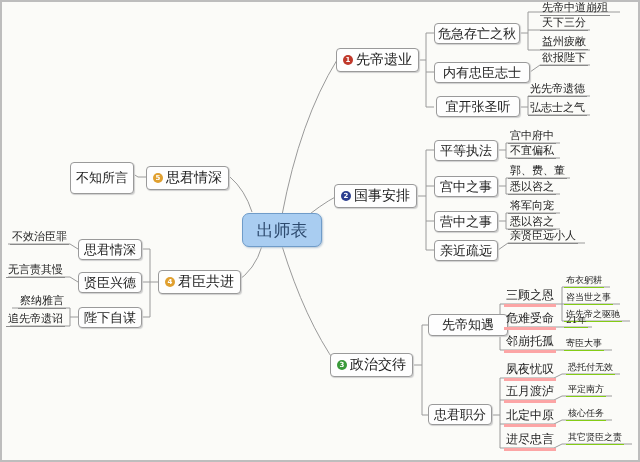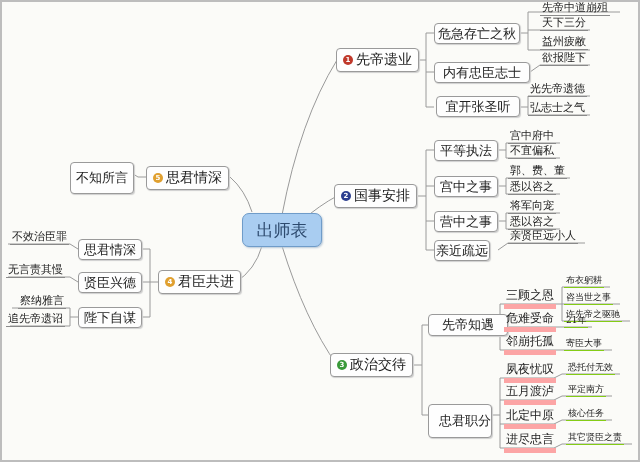--- a/index.html
+++ b/index.html
@@ -6,21 +6,21 @@
   body { width:640px; height:462px; position:relative; overflow:hidden; background:#ffffff; font-family:"DejaVu Serif", serif; }
   #frame { position:absolute; left:0; top:0; width:636px; height:458px; border:2px solid #bdbdbd; background:#fbfbf8; }
   svg.lines { position:absolute; left:0; top:0; width:640px; height:462px; }
   .node { position:absolute; box-sizing:border-box; white-space:nowrap; color:#222; }
   .box { border:1px solid #9a9a9a; border-radius:4px; background:#fefefe; box-shadow:1px 1px 1px #cfcfcf; display:flex; align-items:center; justify-content:center; }
   .root { background:#a9cdf1; border:1px solid #6f9cc9; border-radius:7px; color:#2d4a6e; font-size:17px; box-shadow:1px 1px 2px #b8c8d8; }
   .main { font-size:14px; padding:0 6px; }
   .sub { font-size:13px; }
   .leaf { font-size:11px; border-bottom:1px solid #8a8a8a; padding:0 2px; line-height:15px; }
   .leaf-small { font-size:9px; border-bottom:1px solid #84cc16; padding:0 2px; line-height:13px; }
-  .plain { font-size:12px; border-bottom:5px solid #fca5a5; line-height:17px; padding:0 2px; }
+  .plain { font-size:12px; border-bottom:3px solid #fca5a5; line-height:17px; padding:0 2px; }
   .badge { display:inline-block; width:10px; height:10px; border-radius:50%; font-size:7px; line-height:10px; text-align:center; color:#fff; margin-right:3px; font-family:"DejaVu Sans", sans-serif; font-weight:bold; }
 </style>
 </head>
 <body>
 
 <div id="frame"></div>
 
 <svg class="lines" viewBox="0 0 640 462">
   <g stroke="#9a9a9a" stroke-width="1" fill="none">
 
@@ -99,42 +99,42 @@
 </div>
 <div class="node leaf" style="left:508px;top:163px;">郭、费、董</div>
 <div class="node leaf" style="left:508px;top:179px;">悉以咨之</div>
 
 <div class="node box sub" style="left:434px;top:211px;width:64px;height:21px;">
   <span>营中之事</span>
 </div>
 <div class="node leaf" style="left:508px;top:198px;">将军向宠</div>
 <div class="node leaf" style="left:508px;top:214px;">悉以咨之</div>
 
-<div class="node box sub" style="left:434px;top:240px;width:56px;height:21px;">
+<div class="node box sub" style="left:434px;top:240px;width:64px;height:21px;">
   <span>亲近疏远</span>
 </div>
 <div class="node leaf" style="left:508px;top:228px;">亲贤臣远小人</div>
 
 <div class="node box main" style="left:330px;top:353px;height:24px;">
   <span class="badge" style="background:#3a9a3a;">3</span>
   <span>政治交待</span>
 </div>
 <div class="node box sub" style="left:428px;top:314px;width:80px;height:22px;">
   <span>先帝知遇</span>
 </div>
 <div class="node plain" style="left:504px;top:287px;">三顾之恩</div>
 <div class="node leaf-small" style="left:564px;top:274px;">布衣躬耕</div>
 <div class="node leaf-small" style="left:564px;top:291px;">咨当世之事</div>
 <div class="node leaf-small" style="left:564px;top:308px;">许先帝之驱驰</div>
 <div class="node plain" style="left:504px;top:310px;">危难受命</div>
 <div class="node leaf-small" style="left:564px;top:314px;">21年</div>
 <div class="node plain" style="left:504px;top:333px;">邻崩托孤</div>
 <div class="node leaf-small" style="left:564px;top:337px;">寄臣大事</div>
 
-<div class="node box sub" style="left:428px;top:404px;width:64px;height:34px;justify-content:flex-end;">
+<div class="node box sub" style="left:428px;top:404px;width:64px;height:21px;">
   <span>忠君职分</span>
 </div>
 <div class="node plain" style="left:504px;top:361px;">夙夜忧叹</div>
 <div class="node leaf-small" style="left:566px;top:361px;">恐托付无效</div>
 <div class="node plain" style="left:504px;top:383px;">五月渡泸</div>
 <div class="node leaf-small" style="left:566px;top:383px;">平定南方</div>
 <div class="node plain" style="left:504px;top:407px;">北定中原</div>
 <div class="node leaf-small" style="left:566px;top:407px;">核心任务</div>
 <div class="node plain" style="left:504px;top:431px;">进尽忠言</div>
 <div class="node leaf-small" style="left:566px;top:431px;">其它贤臣之责</div>

